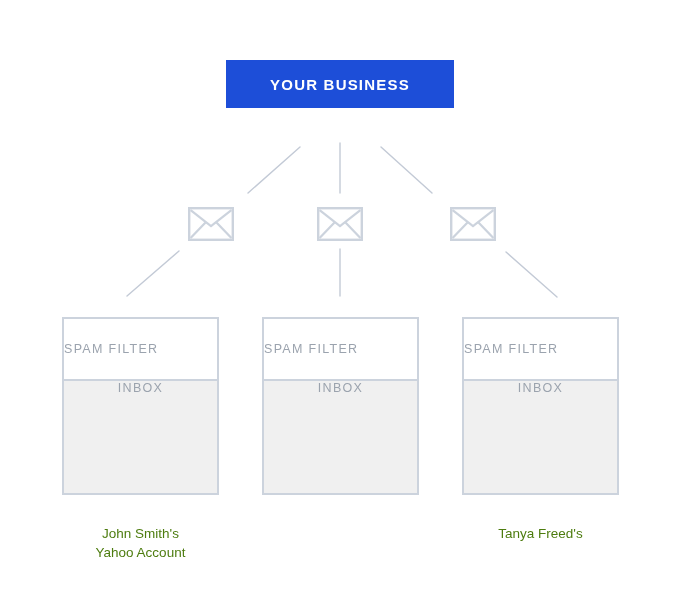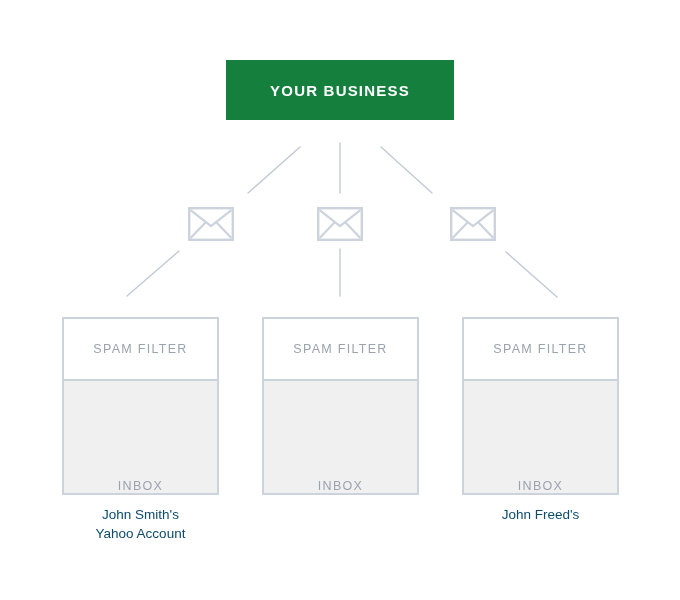--- a/index.html
+++ b/index.html
@@ -25,22 +25,22 @@
     top: 0;
     width: 680px;
     height: 600px;
   }
   
   .root-node {
     position: absolute;
     left: 226px;
     top: 60px;
     width: 228px;
-    height: 60px;
-    background: #15803d;
+    height: 48px;
+    background: #1d4ed8;
     display: flex;
     align-items: center;
     justify-content: center;
   }
   .root-label {
     color: #ffffff;
     font-size: 15px;
     font-weight: bold;
     letter-spacing: 1.2px;
     white-space: nowrap;
@@ -62,49 +62,49 @@
     width: 157px;
   }
   .filter-box {
     box-sizing: border-box;
     width: 157px;
     height: 64px;
     background: #ffffff;
     border: 2px solid #ccd3dd;
     display: flex;
     align-items: center;
-    justify-content: center;
+    justify-content: flex-start;
   }
   .filter-label {
     color: #9ba3ae;
     font-size: 12.5px;
     letter-spacing: 1.3px;
     white-space: nowrap;
   }
   .inbox-box {
     box-sizing: border-box;
     width: 157px;
     height: 114px;
     background: #f0f0f0;
     border: 2px solid #ccd3dd;
     border-top: none;
     display: flex;
-    align-items: flex-end;
+    align-items: flex-start;
     justify-content: center;
   }
   .inbox-label {
     color: #9ba3ae;
     font-size: 12.5px;
     letter-spacing: 1.3px;
     white-space: nowrap;
   }
   .account-caption {
-    margin-top: 10px;
+    margin-top: 29px;
     text-align: center;
-    color: #0c4a6e;
+    color: #4d7c0f;
     font-size: 13.5px;
     line-height: 19px;
   }
   .caption-line {
     display: block;
     white-space: nowrap;
   }
 </style>
 </head>
 <body>
@@ -175,17 +175,17 @@
   </div>
 
   <div class="account-col" style="left:462px;">
     <div class="filter-box">
       <span class="filter-label">SPAM FILTER</span>
     </div>
     <div class="inbox-box">
       <span class="inbox-label">INBOX</span>
     </div>
     <div class="account-caption">
-      <span class="caption-line">John Freed's</span>
+      <span class="caption-line">Tanya Freed's</span>
     </div>
   </div>
 
 </div>
 
 </body></html>

